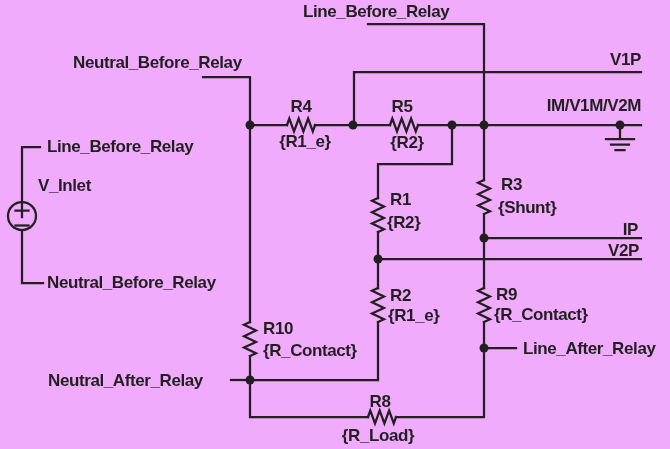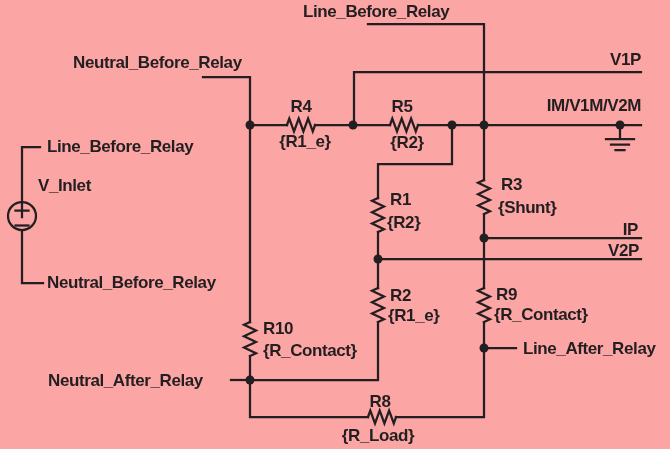--- a/index.html
+++ b/index.html
@@ -4,21 +4,21 @@
 <style>
   html, body {
     margin: 0;
     padding: 0;
     background: #ffffff;
   }
   .canvas {
     position: relative;
     width: 670px;
     height: 449px;
-    background: #fca5a5;
+    background: #f0abfc;
     overflow: hidden;
   }
   svg.sch {
     display: block;
     width: 670px;
     height: 449px;
   }
   svg.sch path, svg.sch circle.outline {
     fill: none;
     stroke: #231f20;

